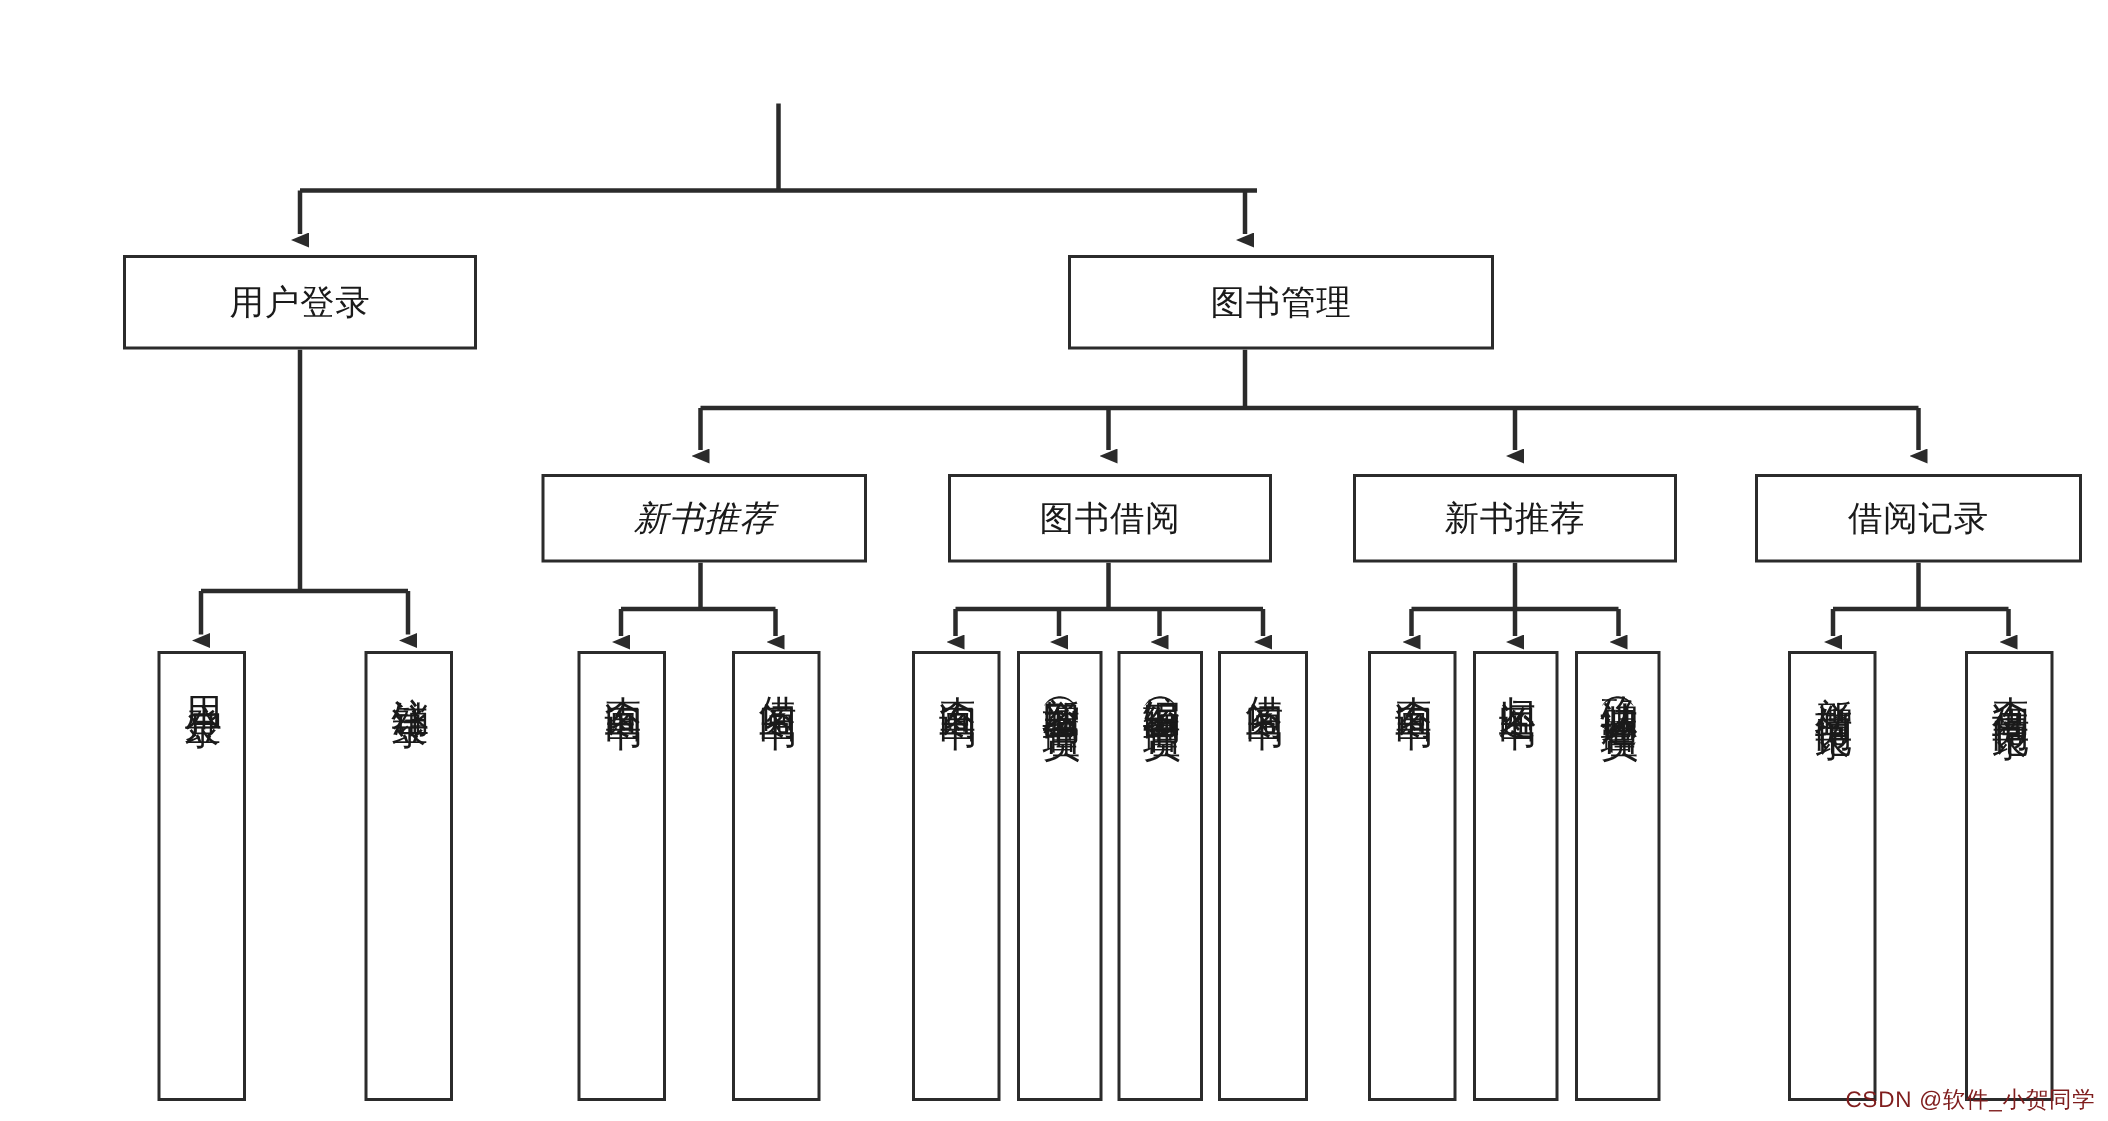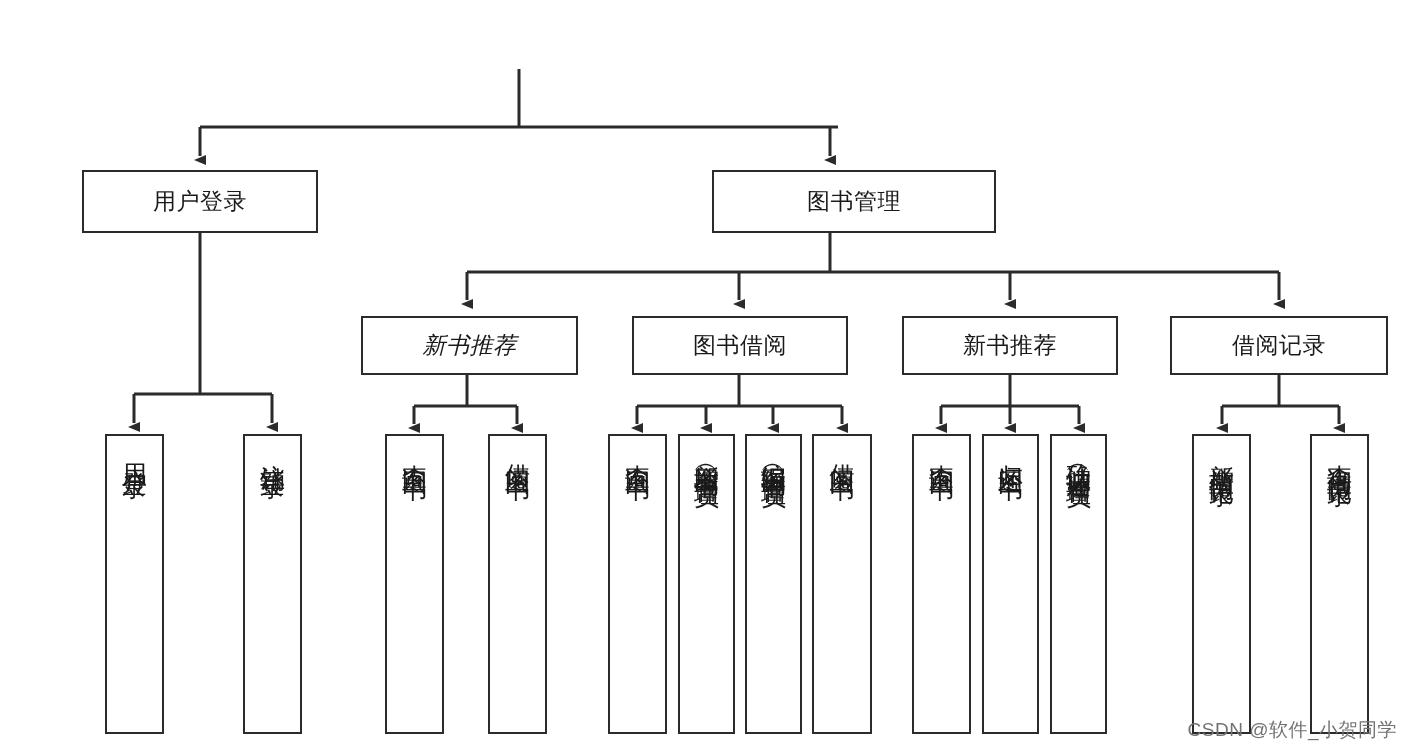--- a/index.html
+++ b/index.html
@@ -63,22 +63,22 @@
     white-space: nowrap;
   }
   
   .node.vert.tall .lbl {
     letter-spacing: 3px;
   }
   .watermark {
     position: absolute;
     right: 8px;
     bottom: 4px;
-    font-size: 19px;
-    color: #737373;
+    font-size: 15px;
+    color: #7f1d1d;
     white-space: nowrap;
     letter-spacing: 0.5px;
   }
 </style>
 </head>
 <body>
 
 <div id="canvas">
 
   <svg id="wires" viewBox="0 0 1405 747" xmlns="http://www.w3.org/2000/svg">

